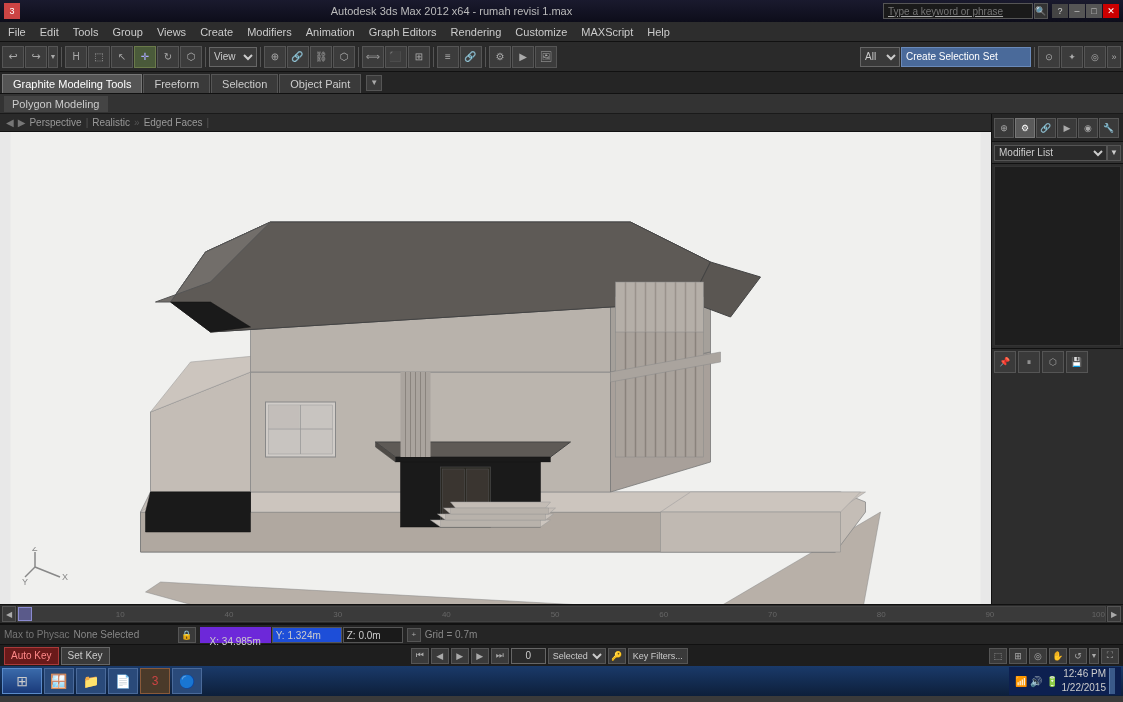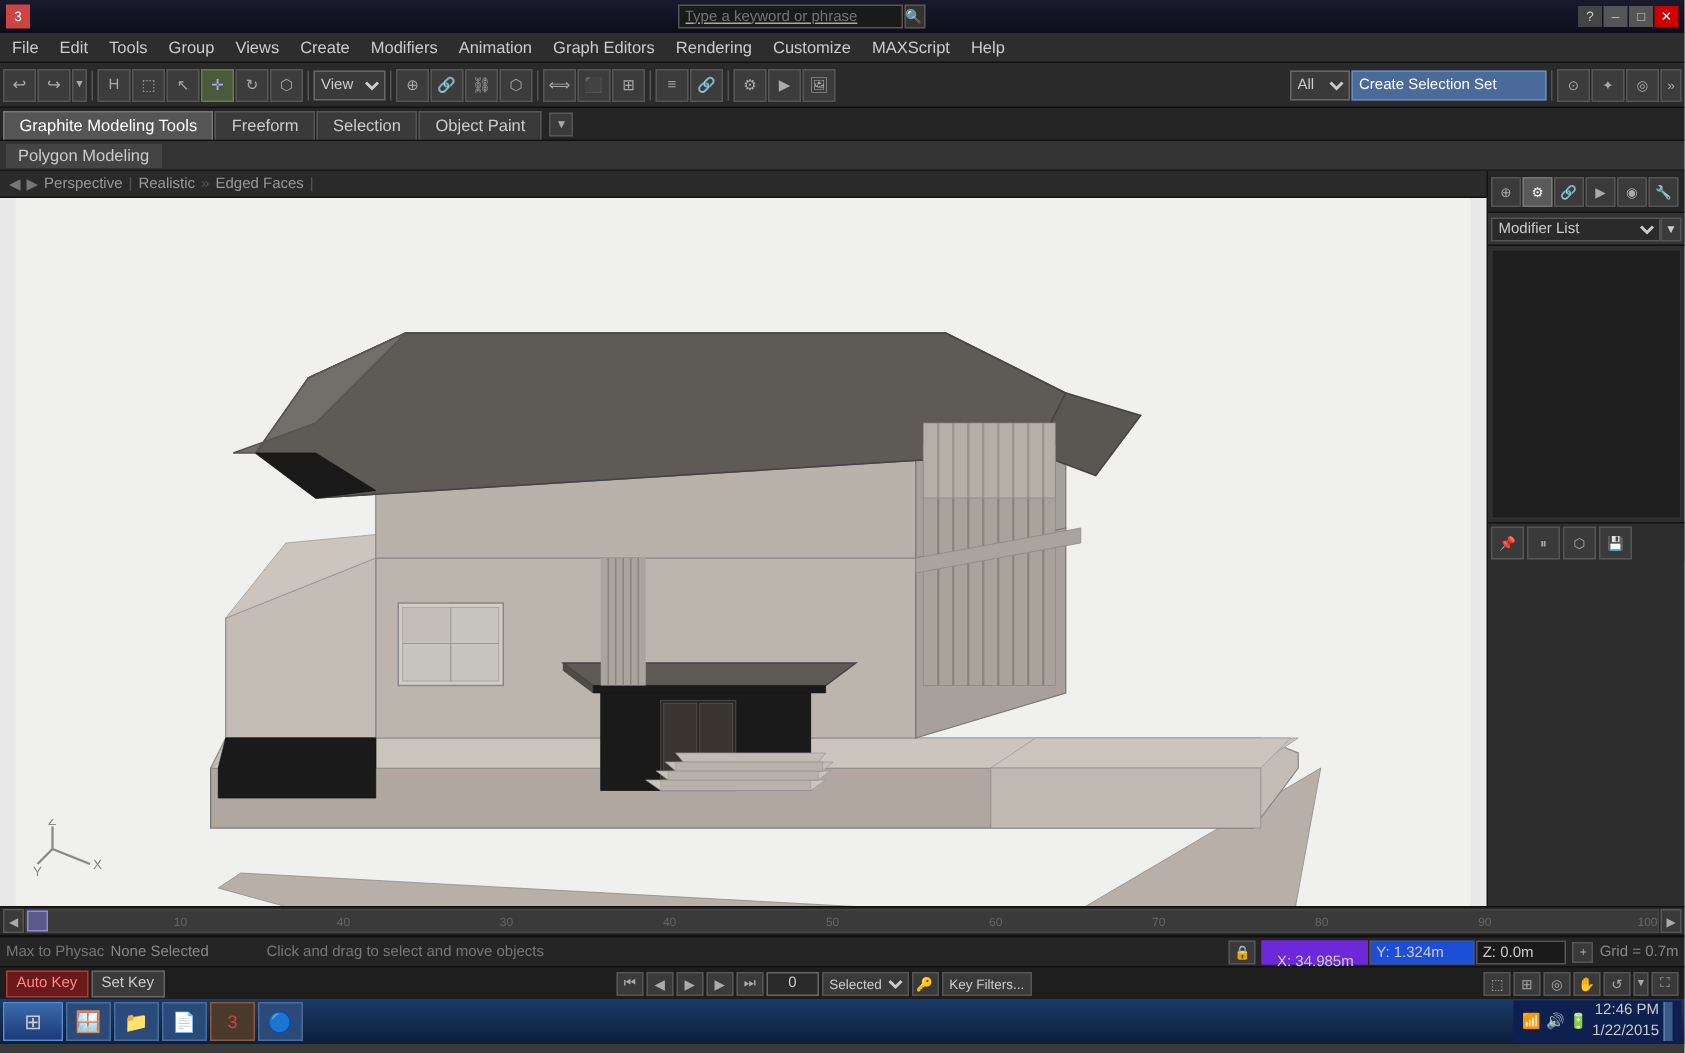--- a/index.html
+++ b/index.html
@@ -68,20 +68,21 @@
       border-bottom: 1px solid #1a1a1a;
     }
   </style>
 </head>
 <body>
 
 <div id="titlebar" style="height:22px;background:linear-gradient(to bottom,#1a1a2e,#0d0d1a);display:flex;align-items:center;padding:0 4px;">
   <div style="display:flex;align-items:center;gap:2px;">
     <div style="width:16px;height:16px;background:#c44;display:flex;align-items:center;justify-content:center;font-size:9px;color:#fff;">3</div>
   </div>
+  <div style="flex:1;text-align:center;color:#bbb;font-size:11px;">Autodesk 3ds Max 2012 x64 - rumah revisi 1.max</div>
   <div style="display:flex;gap:1px;align-items:center;margin-right:4px;">
     <input type="text" style="width: 150px; height: 16px; background: rgb(26, 26, 26); border: 1px solid rgb(85, 85, 85); color: rgb(170, 170, 170); font-size: 10px; padding: 0px 4px; text-decoration: underline;" placeholder="Type a keyword or phrase">
     <div style="width:14px;height:16px;background:#333;border:1px solid #555;display:flex;align-items:center;justify-content:center;font-size:9px;color:#aaa;cursor:pointer;">🔍</div>
   </div>
   <div style="display:flex;gap:1px;">
     <div style="width:16px;height:14px;background:#444;display:flex;align-items:center;justify-content:center;font-size:9px;color:#ccc;cursor:pointer;">?</div>
     <div style="width:16px;height:14px;background:#555;display:flex;align-items:center;justify-content:center;font-size:9px;color:#ccc;cursor:pointer;">–</div>
     <div style="width:16px;height:14px;background:#555;display:flex;align-items:center;justify-content:center;font-size:9px;color:#ccc;cursor:pointer;">□</div>
     <div style="width:16px;height:14px;background:#c00;display:flex;align-items:center;justify-content:center;font-size:9px;color:#fff;cursor:pointer;">✕</div>
   </div>
@@ -360,21 +361,20 @@
   </div>
   <div style="width:14px;height:16px;background:#3a3a3a;border:1px solid #555;display:flex;align-items:center;justify-content:center;font-size:8px;color:#aaa;cursor:pointer;margin-right:2px;">▶</div>
 </div>
 
 <div style="height:20px;background:#252525;display:flex;align-items:center;padding:0 4px;gap:4px;border-top:1px solid #111;font-size:10px;color:#888;">
 
   <div style="color:#777;font-size:10px;min-width:60px;">Max to Physac</div>
 
   <div style="color:#888;font-size:10px;min-width:100px;">None Selected</div>
 
-  <div style="color:#777;font-size:10px;flex:1;">Click and drag to select and move objects</div>
 
   <div style="width:18px;height:16px;background:#3a3a3a;border:1px solid #555;display:flex;align-items:center;justify-content:center;cursor:pointer;font-size:9px;color:#aaa;">🔒</div>
 
   <div style="display:flex;gap:1px;align-items:center;">
     <span style="background:#6d28d9;border:7px solid #6d28d9;padding:0 3px;height:16px;line-height:16px;font-size:10px;color:#ccc;min-width:70px;display:inline-block;">X: 34.985m</span>
     <span style="background:#1d4ed8;border:1px solid #555;padding:0 3px;height:16px;line-height:16px;font-size:10px;color:#ccc;min-width:70px;display:inline-block;">Y: 1.324m</span>
     <span style="background:#1a1a1a;border:1px solid #555;padding:0 3px;height:16px;line-height:16px;font-size:10px;color:#ccc;min-width:60px;display:inline-block;">Z: 0.0m</span>
   </div>
 
   <div style="width:14px;height:14px;background:#3a3a3a;border:1px solid #555;display:flex;align-items:center;justify-content:center;cursor:pointer;font-size:8px;color:#aaa;">+</div>

